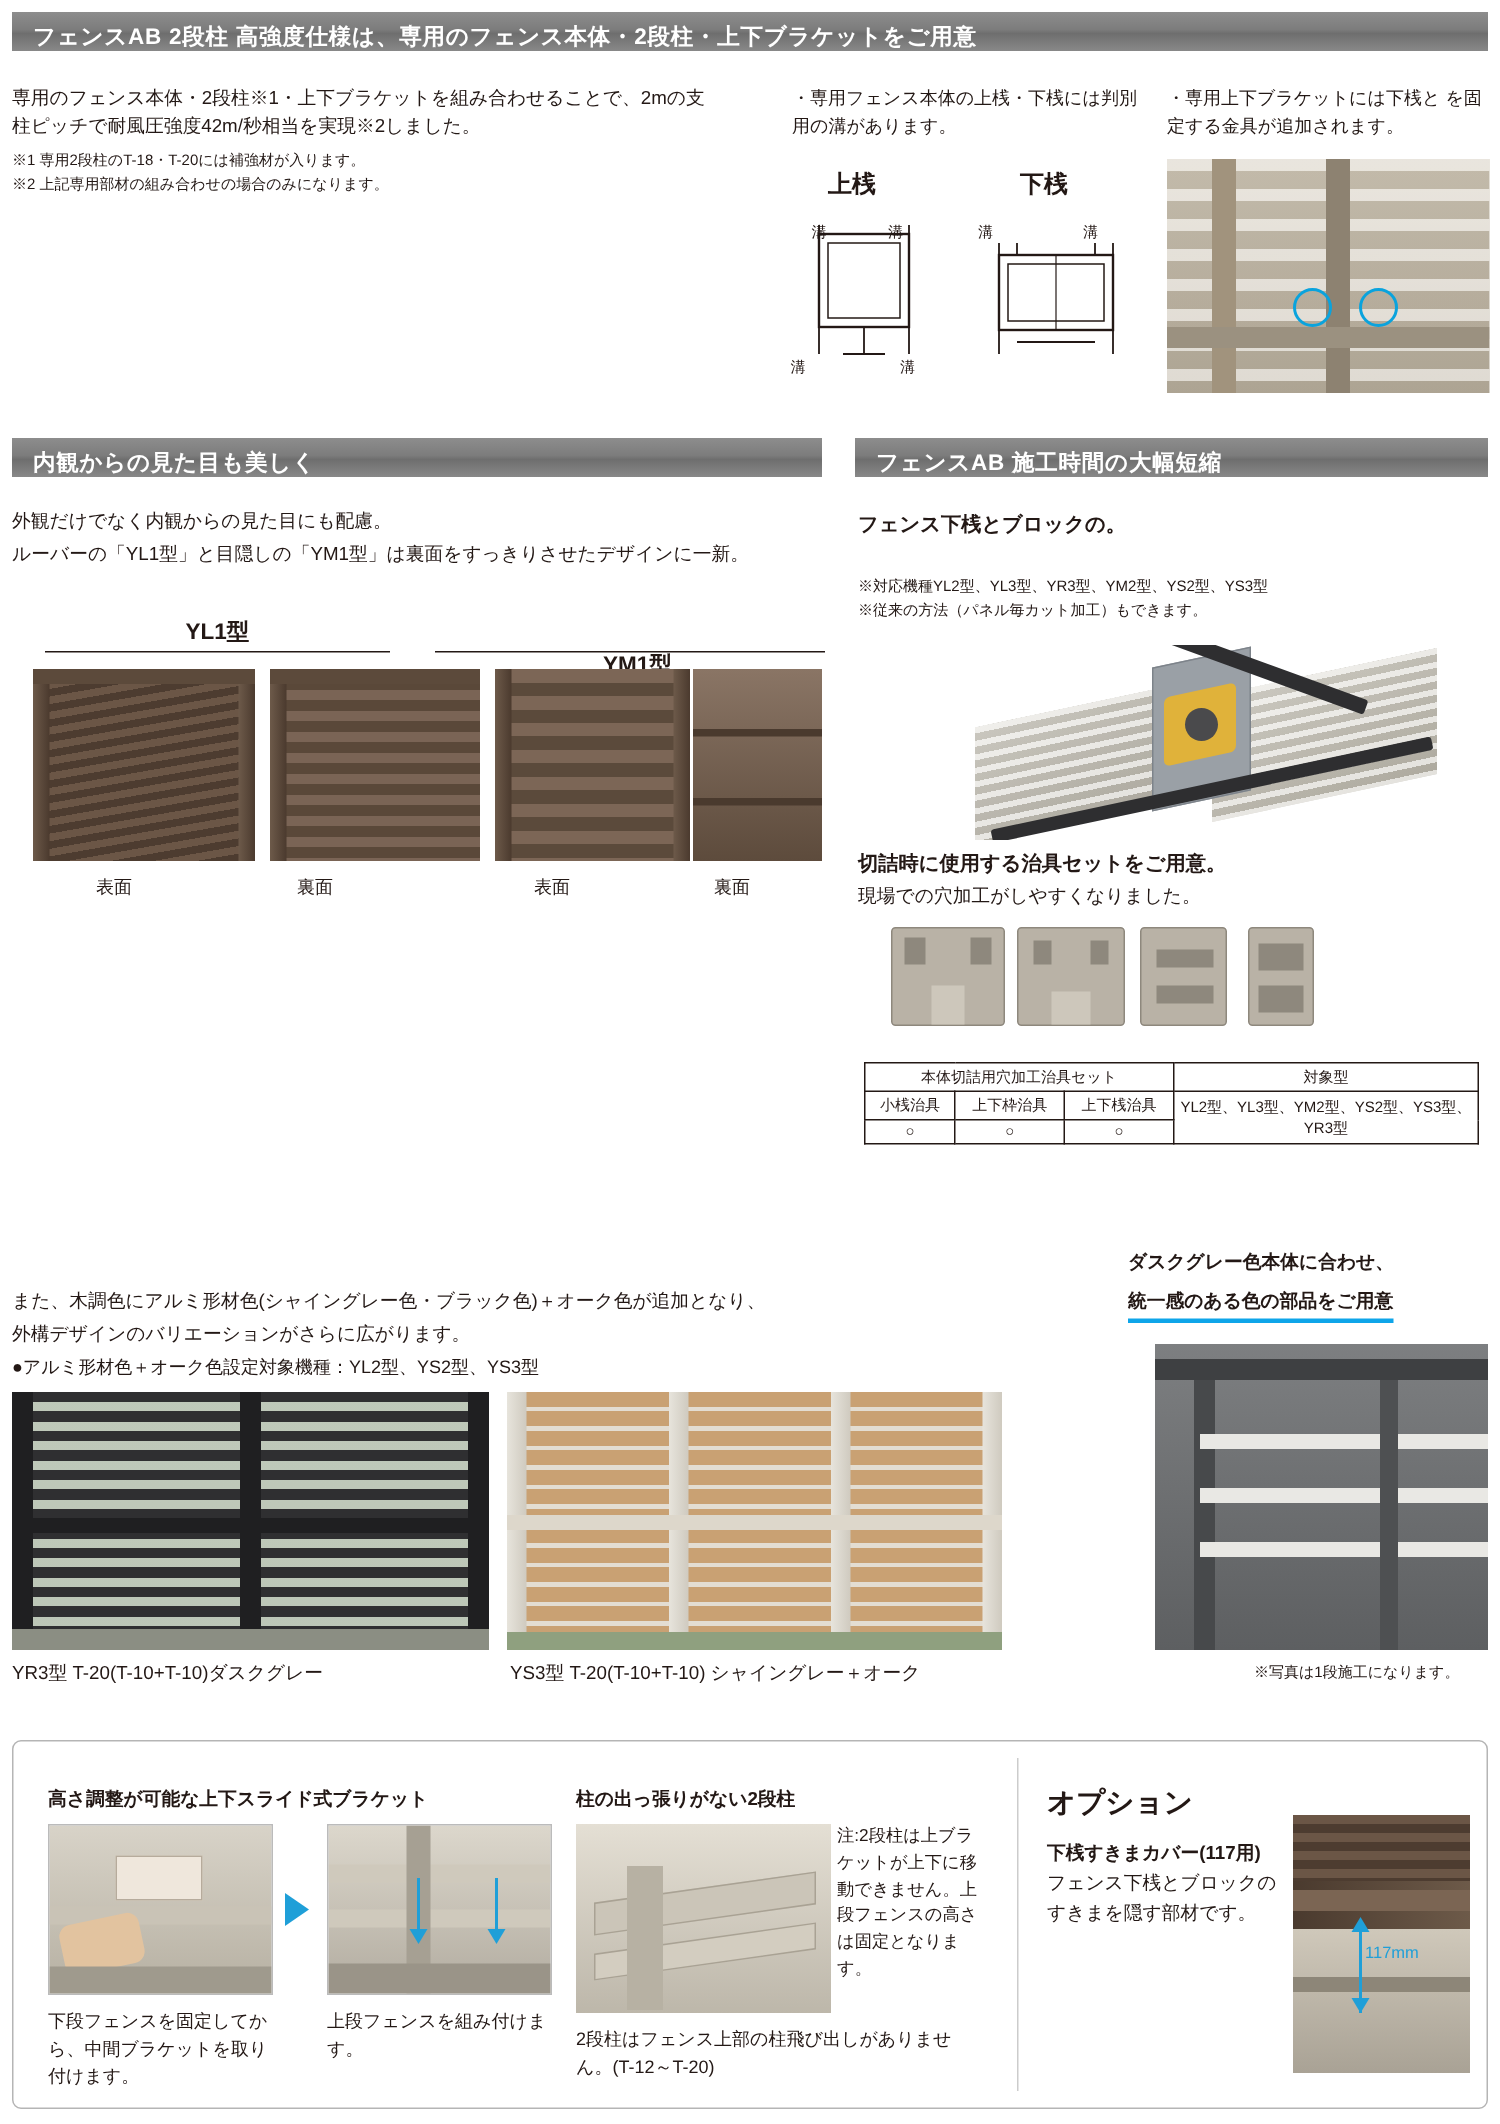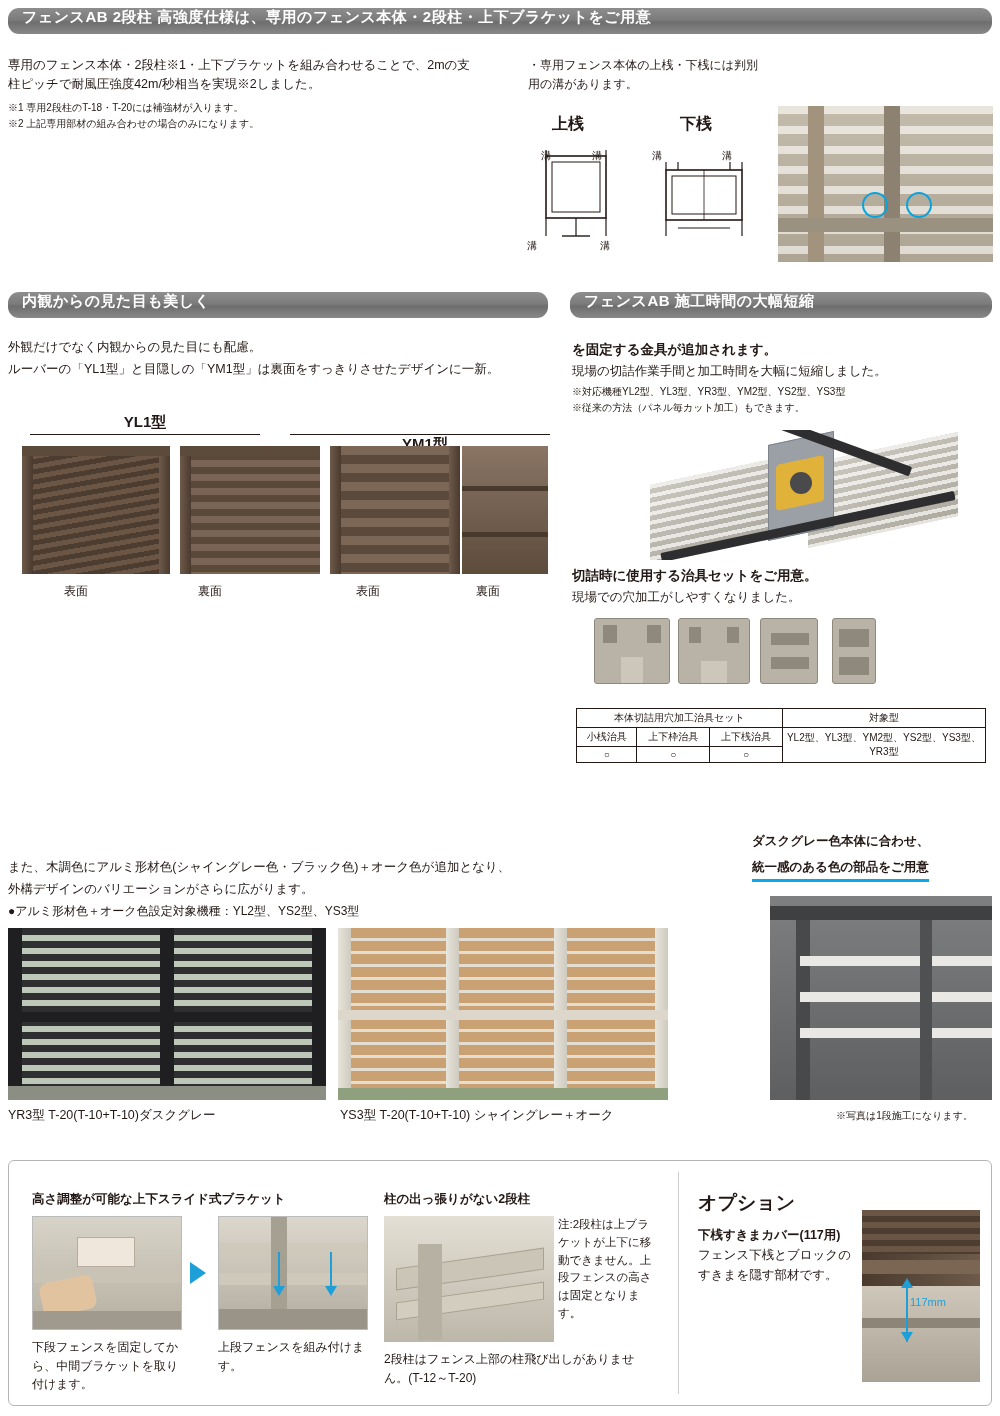--- a/index.html
+++ b/index.html
@@ -14,24 +14,23 @@
     overflow:hidden;
   }
   .page { position:relative; width:1000px; height:1416px; }
 
   
   .bar {
     position:absolute;
     background:linear-gradient(to bottom,#8d8d8d 0%,#7c7c7c 45%,#6e6e6e 55%,#888888 100%);
     color:#ffffff;
     font-weight:bold;
-    display:flex; align-items:flex-start;
+    display:flex; align-items:flex-end;
     padding-left:14px;
     letter-spacing:0.5px;
-    border-radius:11px;
   }
 
   
   .txt { position:absolute; line-height:1.55; }
   .b { font-weight:bold; }
   .tiny { font-size:10px; line-height:1.5; }
   .ctr { text-align:center; }
   .rule { position:absolute; background:#231815; height:1px; }
 
   
@@ -93,20 +92,21 @@
   <div class="bar" style="left:8px; top:8px; width:984px; height:26px; font-size:15px;">
     <span>フェンスAB 2段柱 高強度仕様は、専用のフェンス本体・2段柱・上下ブラケットをご用意</span>
   </div>
 
   <div class="txt" style="left:8px; top:56px; width:470px; font-size:12.5px;">専用のフェンス本体・2段柱※1・上下ブラケットを組み合わせることで、2mの支柱ピッチで耐風圧強度42m/秒相当を実現※2しました。</div>
   <div class="txt tiny" style="left:8px; top:100px; width:470px;">※1 専用2段柱のT-18・T-20には補強材が入ります。</div>
   <div class="txt tiny" style="left:8px; top:116px; width:470px;">※2 上記専用部材の組み合わせの場合のみになります。</div>
 
   <div class="txt" style="left:528px; top:56px; width:232px; font-size:12px;">・専用フェンス本体の上桟・下桟には判別用の溝があります。</div>
 
+  <div class="txt" style="left:778px; top:56px; width:215px; font-size:12px;">・専用上下ブラケットには下桟と を固定する金具が追加されます。</div>
 
   <div class="txt b ctr" style="left:528px; top:112px; width:80px; font-size:16px;">上桟</div>
   <div class="txt b ctr" style="left:656px; top:112px; width:80px; font-size:16px;">下桟</div>
 
   <svg class="lineart" style="left:522px; top:140px;" width="108" height="122" viewBox="0 0 108 122">
     <rect x="24" y="16" width="60" height="62" fill="none" stroke="#231815" stroke-width="1.6"></rect>
     <rect x="30" y="22" width="48" height="50" fill="none" stroke="#231815" stroke-width="1"></rect>
     <line x1="24" y1="10" x2="24" y2="16" stroke="#231815" stroke-width="1.2"></line>
     <line x1="84" y1="10" x2="84" y2="16" stroke="#231815" stroke-width="1.2"></line>
     <line x1="24" y1="78" x2="24" y2="96" stroke="#231815" stroke-width="1.2"></line>
@@ -183,22 +183,21 @@
 
   <div class="txt ctr" style="left:36px; top:582px; width:80px;">表面</div>
   <div class="txt ctr" style="left:170px; top:582px; width:80px;">裏面</div>
   <div class="txt ctr" style="left:328px; top:582px; width:80px;">表面</div>
   <div class="txt ctr" style="left:448px; top:582px; width:80px;">裏面</div>
 
   <div class="bar" style="left:570px; top:292px; width:422px; height:26px; font-size:15px;">
     <span>フェンスAB 施工時間の大幅短縮</span>
   </div>
 
-  <div class="txt b" style="left:572px; top:340px; font-size:13.5px;">を固定する金具が追加されます。</div>
-  <div class="txt" style="left:572px; top:362px; font-size:12.5px;">現場の切詰作業手間と加工時間を大幅に短縮しました。</div>
+  <div class="txt b" style="left:572px; top:340px; font-size:13.5px;">フェンス下桟とブロックの。</div>
   <div class="txt tiny" style="left:572px; top:384px;">※対応機種YL2型、YL3型、YR3型、YM2型、YS2型、YS3型</div>
   <div class="txt tiny" style="left:572px; top:400px;">※従来の方法（パネル毎カット加工）もできます。</div>
 
   <div class="img" style="left:640px; top:430px; width:330px; height:130px;">
     <div style="position:absolute; left:10px; top:38px; width:160px; height:78px; background:linear-gradient(160deg,#d9d6cd,#b5b1a6); transform:skewY(-12deg);"></div>
     <div style="position:absolute; left:10px; top:38px; width:160px; height:78px; background:repeating-linear-gradient(to bottom,rgba(255,255,255,.6) 0 4px, rgba(0,0,0,.07) 4px 9px); transform:skewY(-12deg);"></div>
     <div style="position:absolute; left:168px; top:18px; width:150px; height:84px; background:linear-gradient(160deg,#dcd9d0,#bab6aa); transform:skewY(-12deg);"></div>
     <div style="position:absolute; left:168px; top:18px; width:150px; height:84px; background:repeating-linear-gradient(to bottom,rgba(255,255,255,.6) 0 4px, rgba(0,0,0,.07) 4px 9px); transform:skewY(-12deg);"></div>
     <div style="position:absolute; left:128px; top:8px; width:66px; height:96px; background:#9aa0a6; transform:skewY(-12deg); border:1px solid #7d838a;"></div>
     <div style="position:absolute; left:136px; top:30px; width:48px; height:46px; background:#e0b23a; border-radius:4px; transform:skewY(-12deg);"></div>

